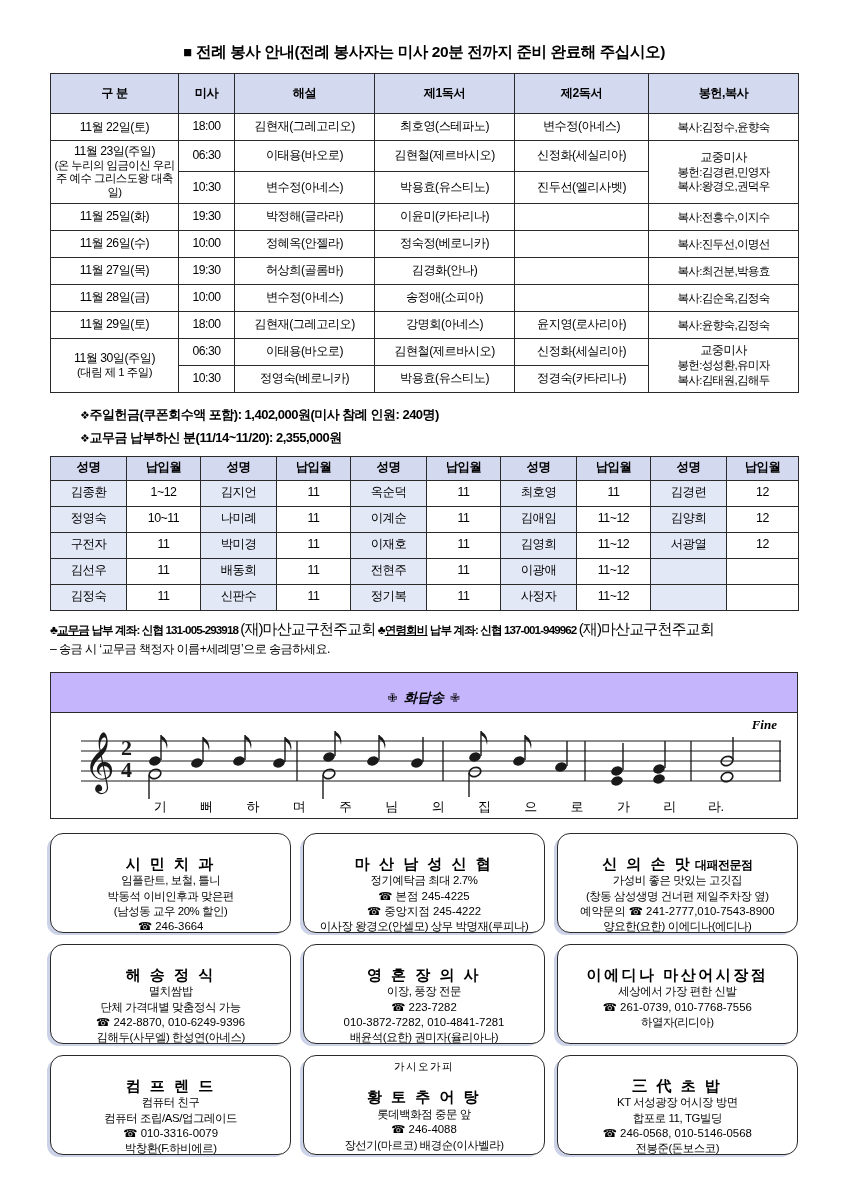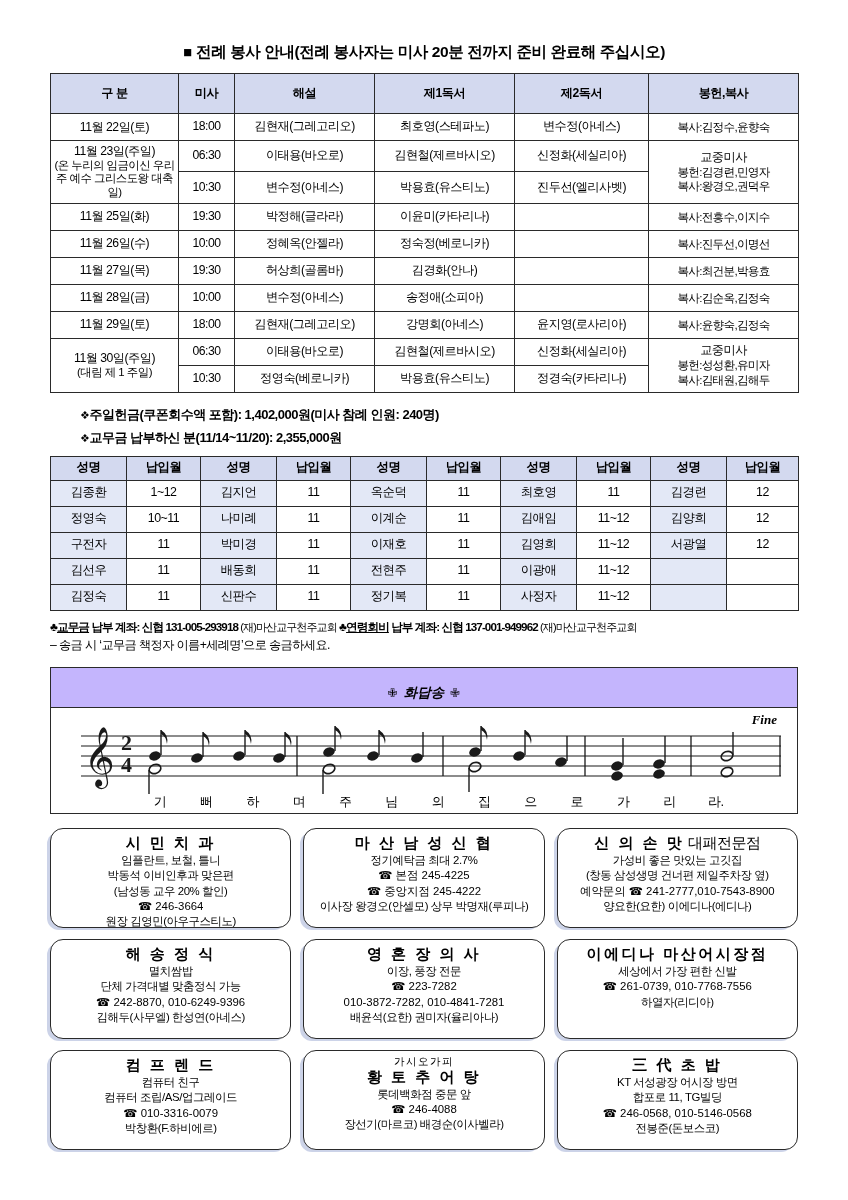--- a/index.html
+++ b/index.html
@@ -77,21 +77,21 @@
   
   .acct-block { margin-top: 7px; }
   .acct-line {
     font-size: 11.6px;
     letter-spacing: -0.9px;
     white-space: nowrap;
     line-height: 1.5;
   }
   .acct-line b { font-weight: bold; }
   .acct-line .ul { text-decoration: underline; font-weight: bold;}
-  .acct-line .sm { font-size: 11px; }
+  .acct-line .sm { font-size: 15px; }
   .acct-line .club { font-size: 12px; }
   .acct-line2 { font-size: 12.2px; letter-spacing: -0.6px; white-space: nowrap; line-height:1.6;}
 
   
   .hymn-box {
     margin-top: 12px;
     border: 1px solid #2a2a2a;
   }
   .hymn-head {
     background: #c4b5fd;
@@ -133,23 +133,24 @@
     text-align: center;
     overflow: hidden;
     box-shadow: -4px 3px 0 -1px #ccd3e8;
   }
   .ad .ad-title {
     font-size: 15px;
     font-weight: bold;
     letter-spacing: 2.5px;
     line-height: 1.25;
     white-space: nowrap;
+    margin-top: 16px;
   }
   .ad .ad-title .small-suffix {
-    font-size: 15px; letter-spacing: -0.5px; font-weight: normal;
+    font-size: 12px; letter-spacing: -0.5px; font-weight: bold;
   }
   .ad .ad-pre {
     font-size: 10.5px; letter-spacing: 1.5px; line-height: 1.1;
   }
   .ad .ad-line {
     font-size: 11.4px;
     letter-spacing: -0.4px;
     line-height: 1.34;
     white-space: nowrap;
   }

